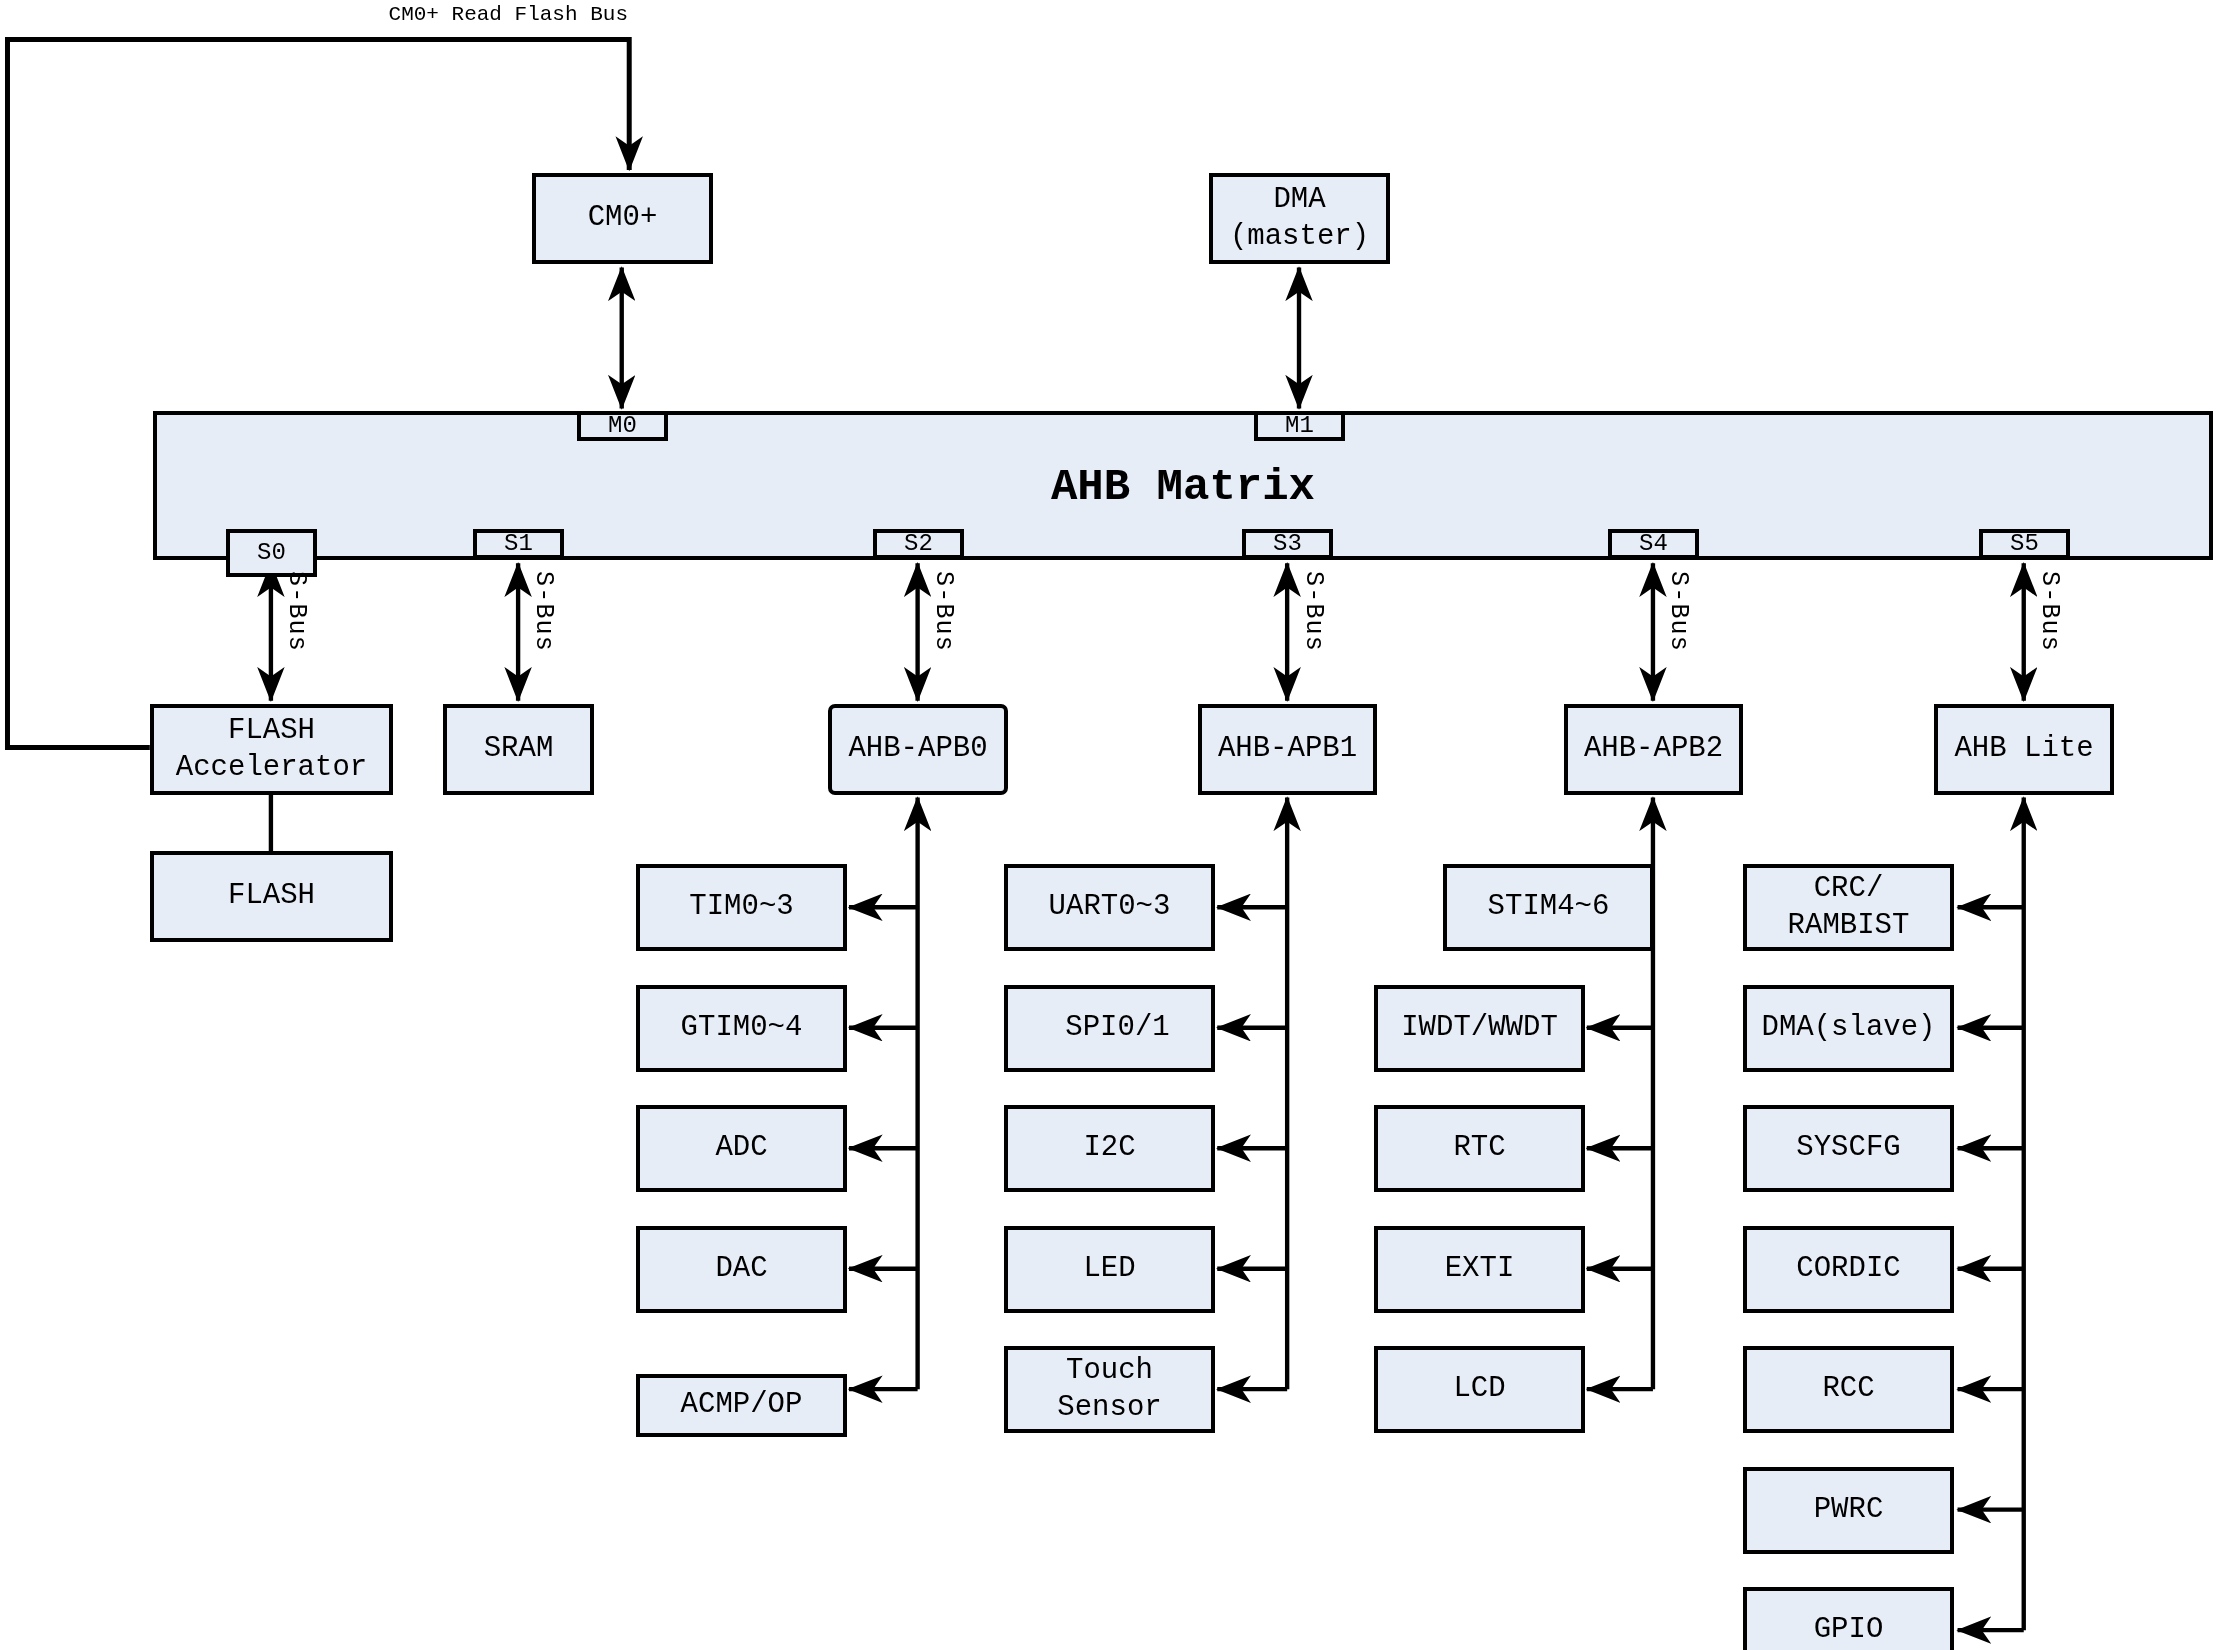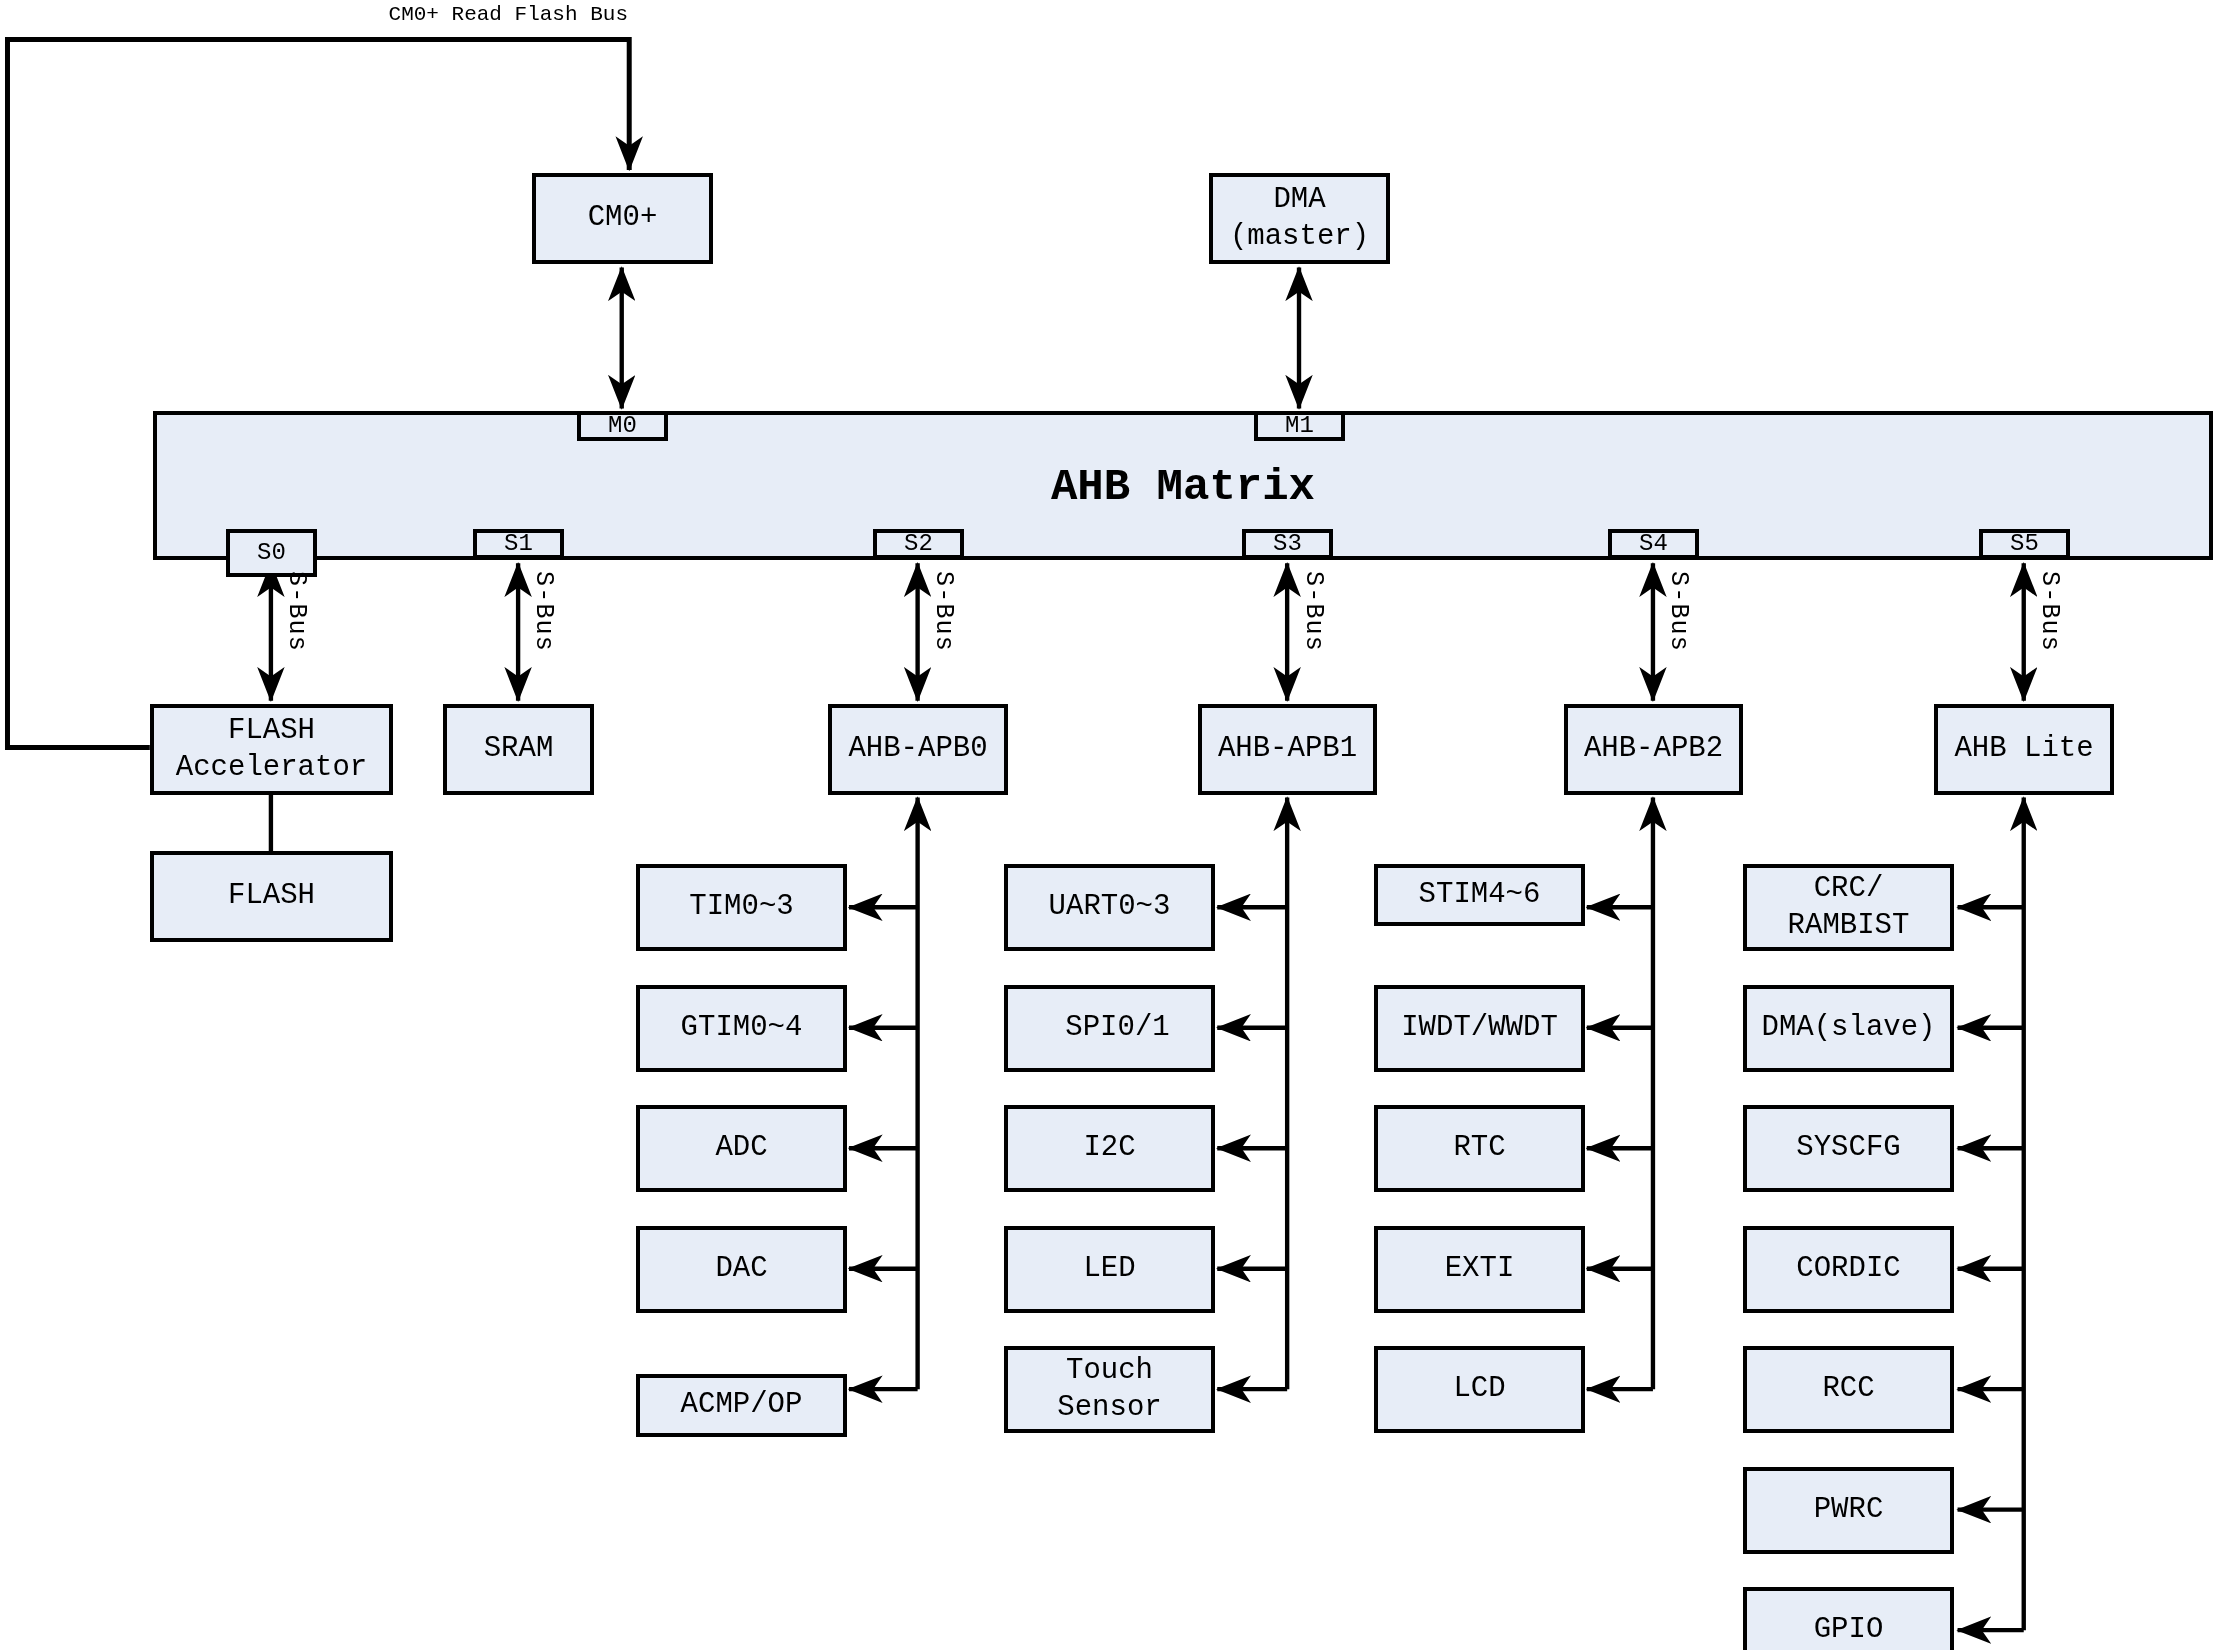--- a/index.html
+++ b/index.html
@@ -123,21 +123,21 @@
   <div class="sbus" style="left:1664px; top:571px;">S-Bus</div>
   <div class="sbus" style="left:2035px; top:571px;">S-Bus</div>
 
   <div class="box" style="left:150px; top:704px; width:243px; height:91px;">
     <span class="lbl">FLASH
 Accelerator</span>
   </div>
   <div class="box" style="left:443px; top:704px; width:151px; height:91px;">
     <span class="lbl">SRAM</span>
   </div>
-  <div class="box" style="left:828px; top:704px; width:180px; height:91px;">
+  <div class="box" style="left:828px; top:704px; width:180px; height:91px;border-radius:7px;">
     <span class="lbl">AHB-APB0</span>
   </div>
   <div class="box" style="left:1198px; top:704px; width:179px; height:91px;">
     <span class="lbl">AHB-APB1</span>
   </div>
   <div class="box" style="left:1564px; top:704px; width:179px; height:91px;">
     <span class="lbl">AHB-APB2</span>
   </div>
   <div class="box" style="left:1934px; top:704px; width:180px; height:91px;">
     <span class="lbl">AHB Lite</span>
@@ -173,21 +173,21 @@
     <span class="lbl">I2C</span>
   </div>
   <div class="box" style="left:1004px; top:1226px; width:211px; height:87px;">
     <span class="lbl">LED</span>
   </div>
   <div class="box" style="left:1004px; top:1346px; width:211px; height:87px;">
     <span class="lbl">Touch
 Sensor</span>
   </div>
 
-  <div class="box" style="left:1374px; top:864px; width:211px; height:62px;">
+  <div class="box" style="left:1443px; top:864px; width:211px; height:87px;">
     <span class="lbl">STIM4~6</span>
   </div>
   <div class="box" style="left:1374px; top:985px; width:211px; height:87px;">
     <span class="lbl">IWDT/WWDT</span>
   </div>
   <div class="box" style="left:1374px; top:1105px; width:211px; height:87px;">
     <span class="lbl">RTC</span>
   </div>
   <div class="box" style="left:1374px; top:1226px; width:211px; height:87px;">
     <span class="lbl">EXTI</span>

